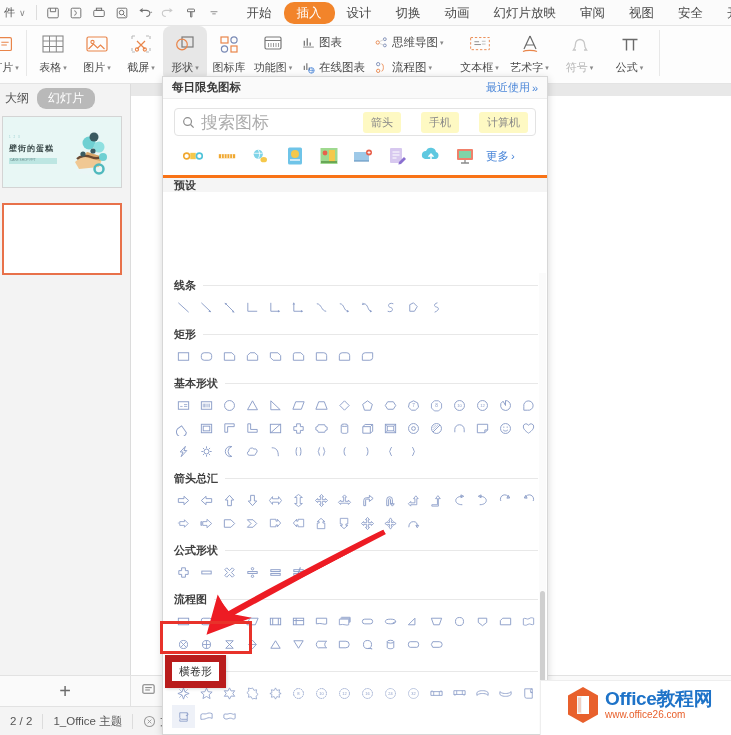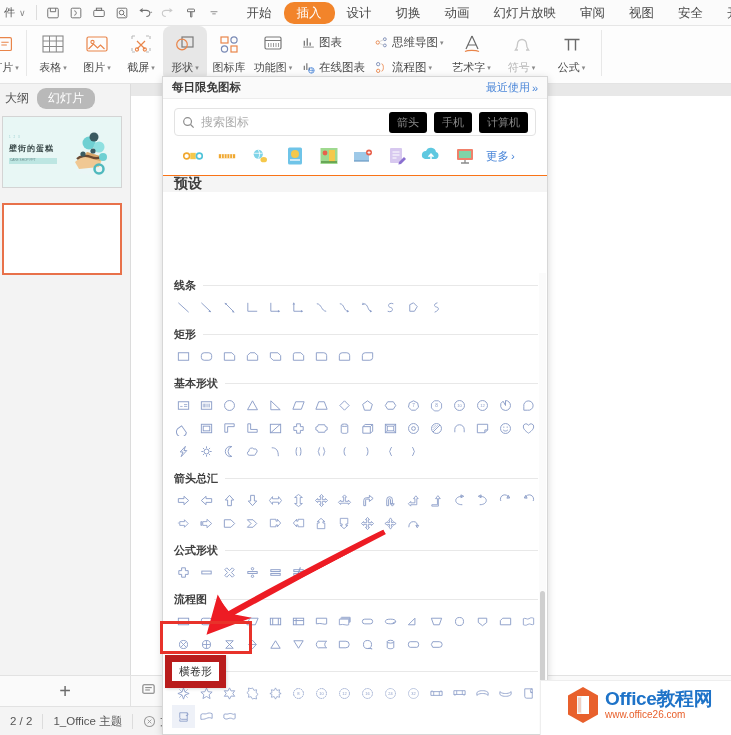--- a/index.html
+++ b/index.html
@@ -107,35 +107,35 @@
     padding:0 9px;background:#fafafa;border-bottom:1px solid #ededed;
   }
   .pn-head .t{font-size:11.5px;font-weight:bold;color:#3a3a3a;}
   .pn-head .r{font-size:11px;color:#4a86d8;display:flex;align-items:center;gap:2px;}
 
   .searchwrap{padding:9px 11px 0 11px;}
   .searchbox{
     height:28px;border:1px solid #e3e3e3;border-radius:4px;display:flex;align-items:center;
     padding:0 7px;background:#fff;
   }
-  .searchbox .ph{font-size:12px;color:#adadad;margin-left:6px;flex:1;}
+  .searchbox .ph{font-size:17px;color:#adadad;margin-left:6px;flex:1;}
   .chip{
-    font-size:11px;color:#888;background:#000000;border-radius:3px;
-    padding:3px 8px;margin-left:7px;white-space:nowrap;
+    font-size:11px;color:#888;background:#fef9c3;border-radius:3px;
+    padding:3px 8px;margin-left:20px;white-space:nowrap;
   }
 
   .iconrow{
     display:flex;align-items:center;padding:9px 13px 8px 13px;gap:0px;
   }
   .iconrow .ic{width:34px;height:22px;display:flex;align-items:center;justify-content:center;}
   .iconrow .more{font-size:11.5px;color:#4a86d8;margin-left:4px;white-space:nowrap;display:flex;align-items:center;gap:2px;}
 
   .preset-band{
     height:17px;background:#f5f5f5;display:flex;align-items:center;padding-left:11px;
-    font-size:14px;font-weight:bold;color:#3f3f3f;border-top:1px solid #f97316;
+    font-size:11px;font-weight:bold;color:#3f3f3f;border-top:3px solid #f97316;
   }
 
   .scroller{position:absolute;left:0;top:196px;width:386px;height:463px;overflow:hidden;}
   .sec-hd{display:flex;align-items:center;padding:5px 11px 2px 11px;gap:7px;}
   .sec-hd .nm{font-size:11px;font-weight:bold;color:#3f3f3f;white-space:nowrap;}
   .sec-hd .ln{flex:1;height:1px;background:#e8e8e8;}
   .grid{display:flex;flex-wrap:wrap;padding:1px 9px 3px 9px;}
   .cell{width:23px;height:23px;display:flex;align-items:center;justify-content:center;}
   .cell svg{display:block;}
 
@@ -353,20 +353,30 @@
       <div class="rsmall">
         <svg width="15" height="15" viewBox="0 0 18 18">
             <circle cx="5" cy="5" r="2" fill="none" stroke="#7a8ab5" stroke-width="1.1"></circle>
             <circle cx="5" cy="13" r="2" fill="none" stroke="#e9854a" stroke-width="1.1"></circle>
             <path d="M9 4.5c3 0 3 9 0 9" fill="none" stroke="#e9854a" stroke-width="1"></path>
           </svg>
         <span class="lab dd">流程图</span>
       </div>
     </div>
 
+    <div class="ritem" style="margin-left:8px;width:50px;">
+      <div class="ico">
+        <svg width="28" height="24" viewBox="0 0 30 24">
+            <rect x="5" y="4" width="20" height="13" fill="none" stroke="#e9854a" stroke-width="1" stroke-dasharray="2.5 2"></rect>
+            <path d="M9 8.5h5M9 11.5h7" stroke="#8a8a8a" stroke-width="1"></path>
+            <path d="M17 8h4M17 11h4" stroke="#b5b5b5" stroke-width=".9"></path>
+          </svg>
+      </div>
+      <div class="lab dd">文本框</div>
+    </div>
 
     <div class="ritem" style="width:50px;">
       <div class="ico">
         <svg width="26" height="26" viewBox="0 0 26 26">
             <path d="M13 4L7 17M13 4l6 13M9.3 13h7.4" fill="none" stroke="#6a6a6a" stroke-width="1.2"></path>
             <path d="M6 19.5c2.5-1.6 11-1.6 14 0" fill="none" stroke="#e9854a" stroke-width="1.2"></path>
           </svg>
       </div>
       <div class="lab dd">艺术字</div>
     </div>

